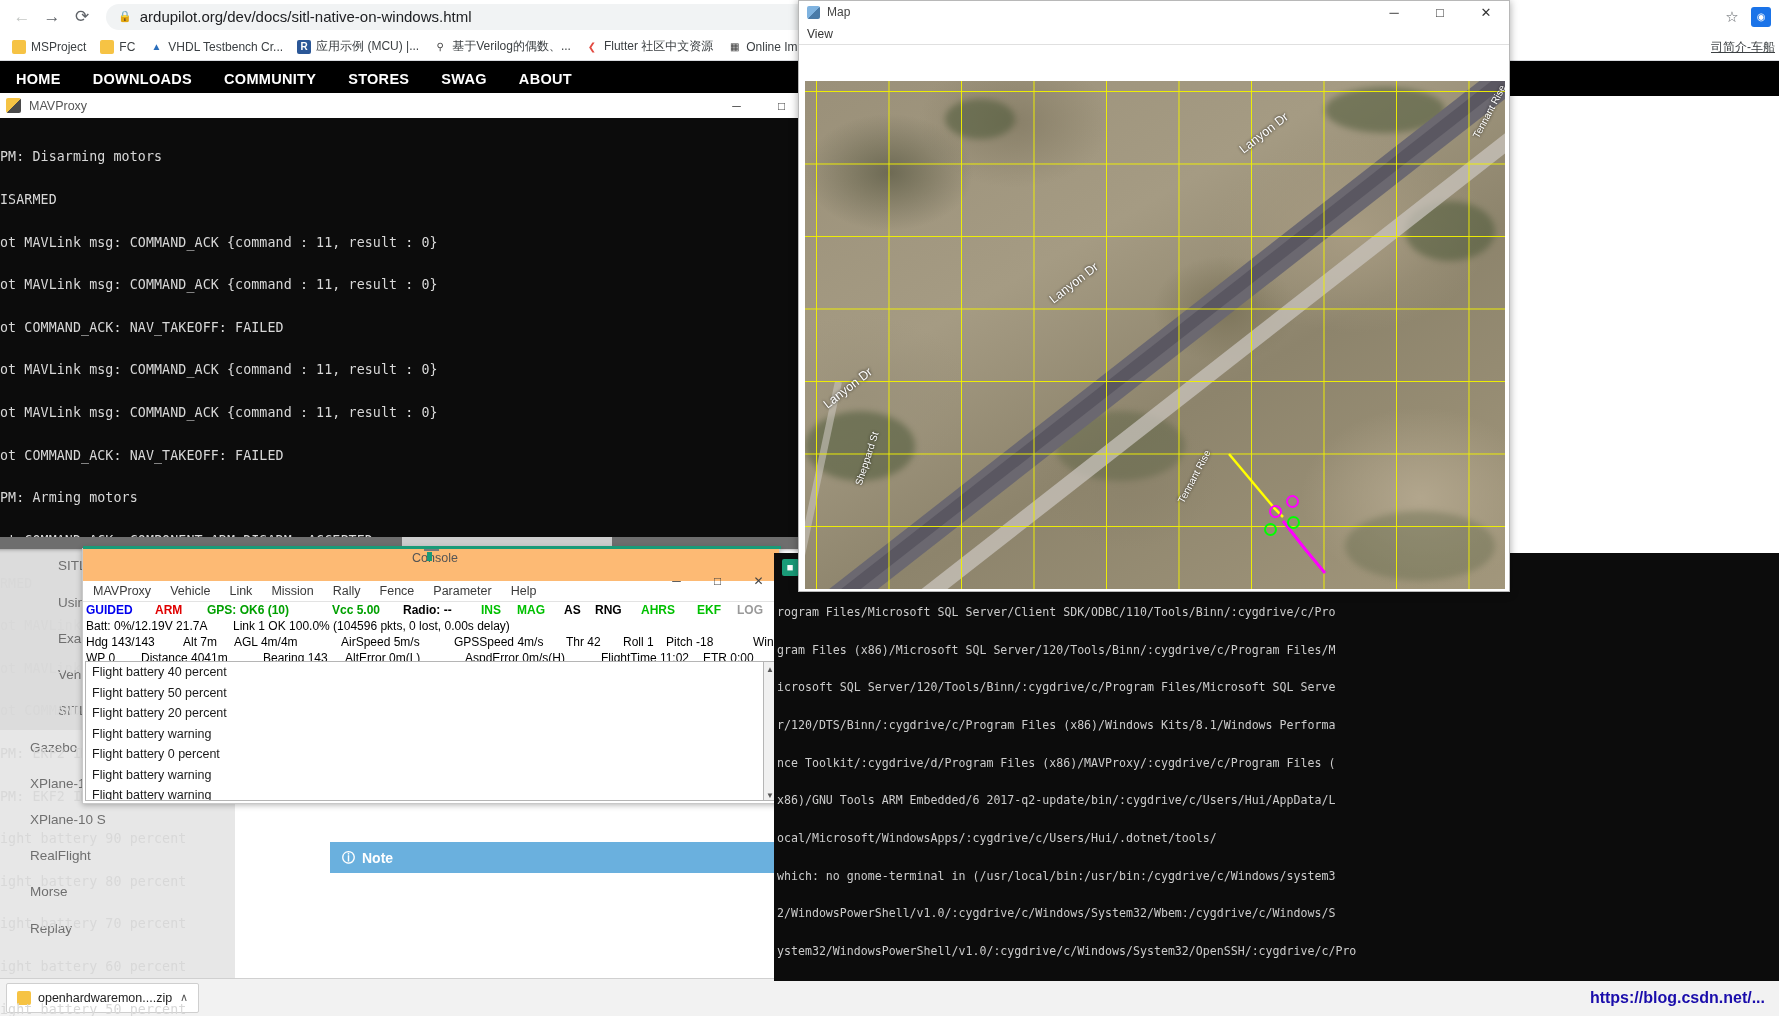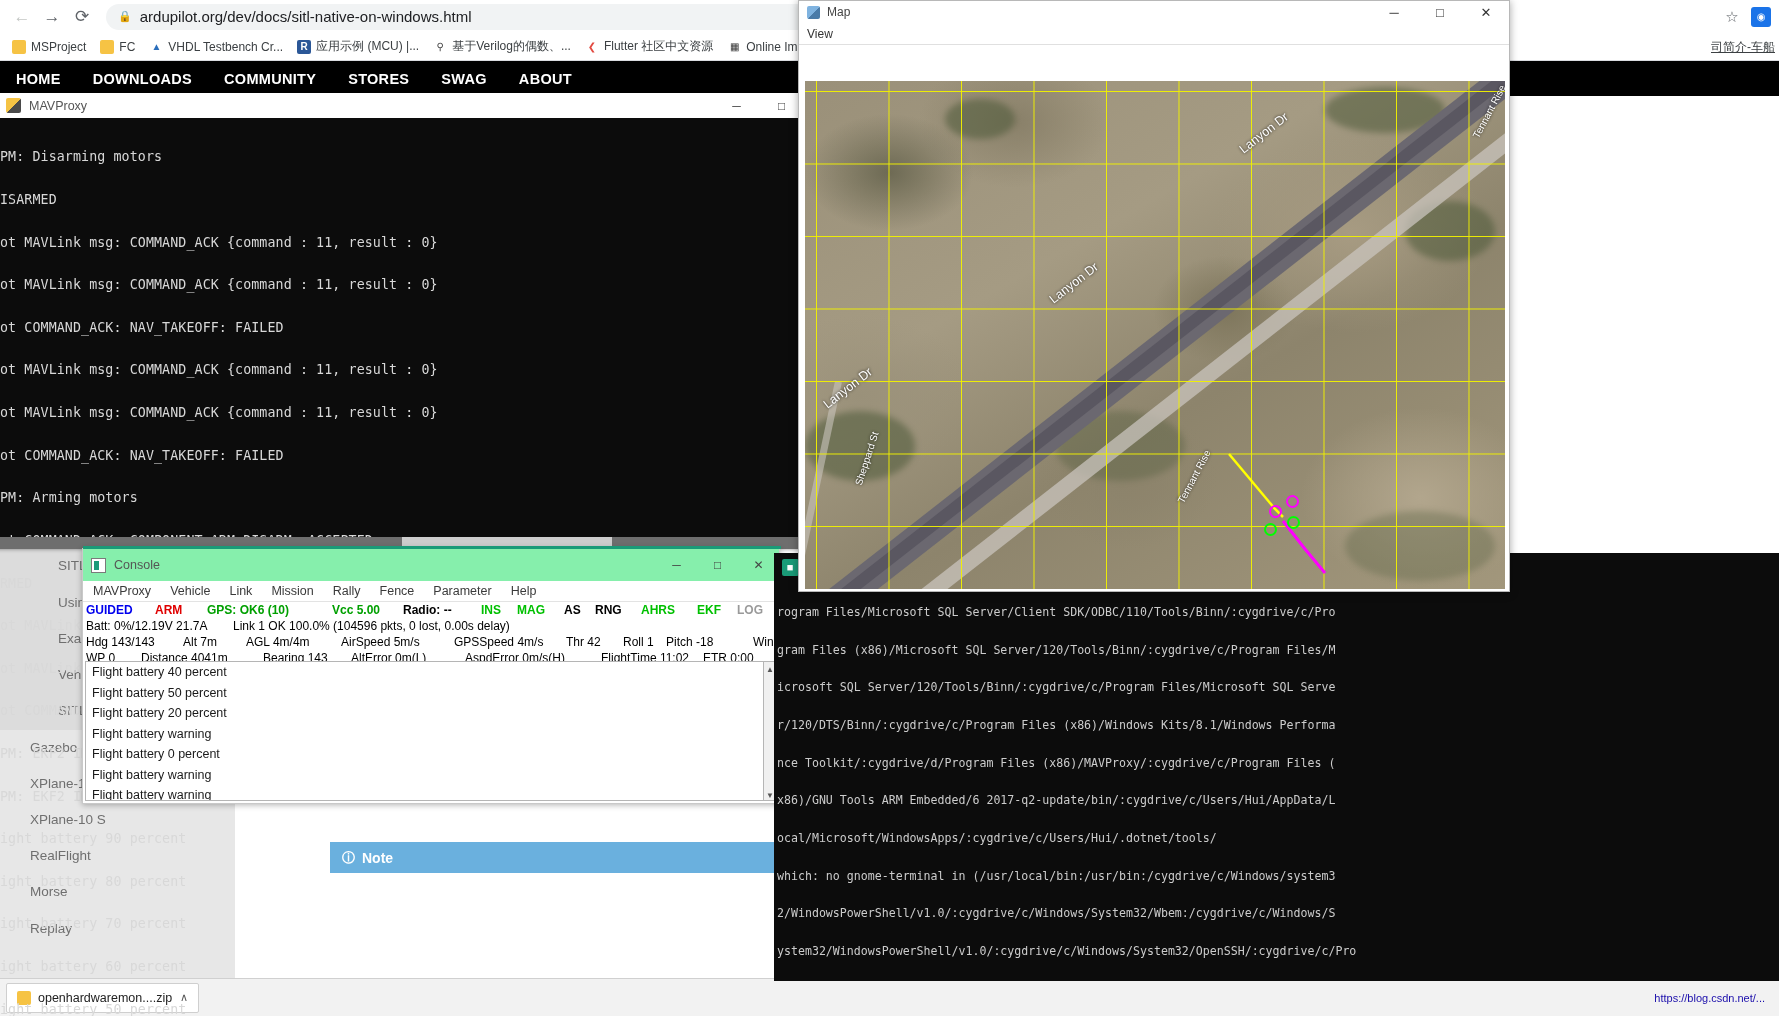--- a/index.html
+++ b/index.html
@@ -64,21 +64,21 @@
   
   #taskbar { position: absolute; left: 0; bottom: 0; width: 1779px; height: 38px;
     background: #f2f2f2; border-top: 1px solid #d0d0d0; display: flex;
     align-items: center; padding: 0 6px; }
   .tb-item { display: flex; align-items: center; height: 30px; padding: 0 10px;
     border: 1px solid #cfcfcf; background: #fff; border-radius: 2px; font-size: 12.5px;
     color: #222; }
   .tb-item .zi { width: 14px; height: 14px; background: #f6c344; margin-right: 7px;
     border-radius: 2px; }
   .tb-caret { margin-left: 8px; color: #555; font-size: 11px; }
-  #tb-link { margin-left: auto; font-size: 11px; color: #1a0dab; padding-right: 8px;}
+  #tb-link { margin-left: auto; font-size: 16px; color: #1a0dab; padding-right: 8px; font-weight: bold;}
 
   
   #mavproxy { position: absolute; left: -8px; top: 93px; width: 812px; height: 456px;
     background: #0c0c0c; box-shadow: 0 0 4px rgba(0,0,0,.45); }
   #mv-title { height: 25px; background: #ffffff; display: flex; align-items: center;
     padding-left: 10px; }
   #mv-title .mvi { width: 15px; height: 15px; margin-left: 4px; margin-right: 8px;
     background: linear-gradient(135deg,#f5c344 50%, #4a4a4a 50%); border-radius: 2px; }
   #mv-title .t { font-size: 12.5px; color: #555; }
   #mv-ctl { margin-left: auto; display: flex; }
@@ -91,21 +91,21 @@
     background: #6e6e6e; }
   #mv-scroll .thumb { position: absolute; left: 410px; width: 210px; height: 12px;
     background: #cdcdcd; }
 
   
   #console { position: absolute; left: 82px; top: 548px; width: 698px; height: 256px;
     background: #fff; border: 1px solid #c9c9c9; box-shadow: 0 1px 6px rgba(0,0,0,.3);}
   #cn-accent { position: absolute; left: 0; top: -3px; width: 698px; height: 3px;
     background: #1a9b78; }
   #cn-title { height: 32px; display: flex; align-items: center; padding-left: 8px;
-    background: #86efac; }
+    background: #fdba74; flex-direction: column; }
   #cn-title .ci { width: 15px; height: 15px; margin-right: 8px;
     background: #fff; border: 1px solid #7a7a7a; position: relative; }
   #cn-title .ci::after { content:''; position:absolute; left:2px; top:2px;
     width:5px; height:9px; background:#1a9b78; }
   #cn-title .t { font-size: 12.5px; color: #555; }
   #cn-ctl { margin-left: auto; display: flex; }
   #cn-ctl span { width: 41px; height: 32px; display: flex; align-items: center;
     justify-content: center; font-size: 12px; color: #444; }
   #cn-menu { height: 21px; display: flex; align-items: center; padding-left: 10px;
     font-size: 12.5px; color: #3a3a3a; gap: 19px; border-bottom: 1px solid #e3e3e3;}
@@ -357,34 +357,34 @@
     </div>
 
     <div class="cn-row" style="position:relative;height:16px;">
       <span style="position:absolute;left:3px">Batt: 0%/12.19V 21.7A</span>
       <span style="position:absolute;left:150px">Link 1 OK 100.0% (104596 pkts, 0 lost, 0.00s delay)</span>
     </div>
 
     <div class="cn-row" style="position:relative;height:16px;">
       <span style="position:absolute;left:3px">Hdg 143/143</span>
       <span style="position:absolute;left:100px">Alt 7m</span>
-      <span style="position:absolute;left:163px">AGL 4m/4m</span>
+      <span style="position:absolute;left:151px">AGL 4m/4m</span>
       <span style="position:absolute;left:258px">AirSpeed 5m/s</span>
       <span style="position:absolute;left:371px">GPSSpeed 4m/s</span>
       <span style="position:absolute;left:483px">Thr 42</span>
       <span style="position:absolute;left:540px">Roll 1</span>
       <span style="position:absolute;left:583px">Pitch -18</span>
       <span style="position:absolute;left:670px">Wind ---/---</span>
     </div>
 
     <div class="cn-row" style="position:relative;height:16px;">
       <span style="position:absolute;left:3px">WP 0</span>
       <span style="position:absolute;left:58px">Distance 4041m</span>
       <span style="position:absolute;left:180px">Bearing 143</span>
-      <span style="position:absolute;left:268px">AltError 0m(L)</span>
+      <span style="position:absolute;left:262px">AltError 0m(L)</span>
       <span style="position:absolute;left:382px">AspdError 0m/s(H)</span>
       <span style="position:absolute;left:518px">FlightTime 11:02</span>
       <span style="position:absolute;left:620px">ETR 0:00</span>
       <span style="position:absolute;left:691px">Param 1137/1137</span>
     </div>
 
     <div id="cn-msgs">
       <div class="cn-msg">Flight battery 40 percent</div>
       <div class="cn-msg">Flight battery 50 percent</div>
       <div class="cn-msg">Flight battery 20 percent</div>

